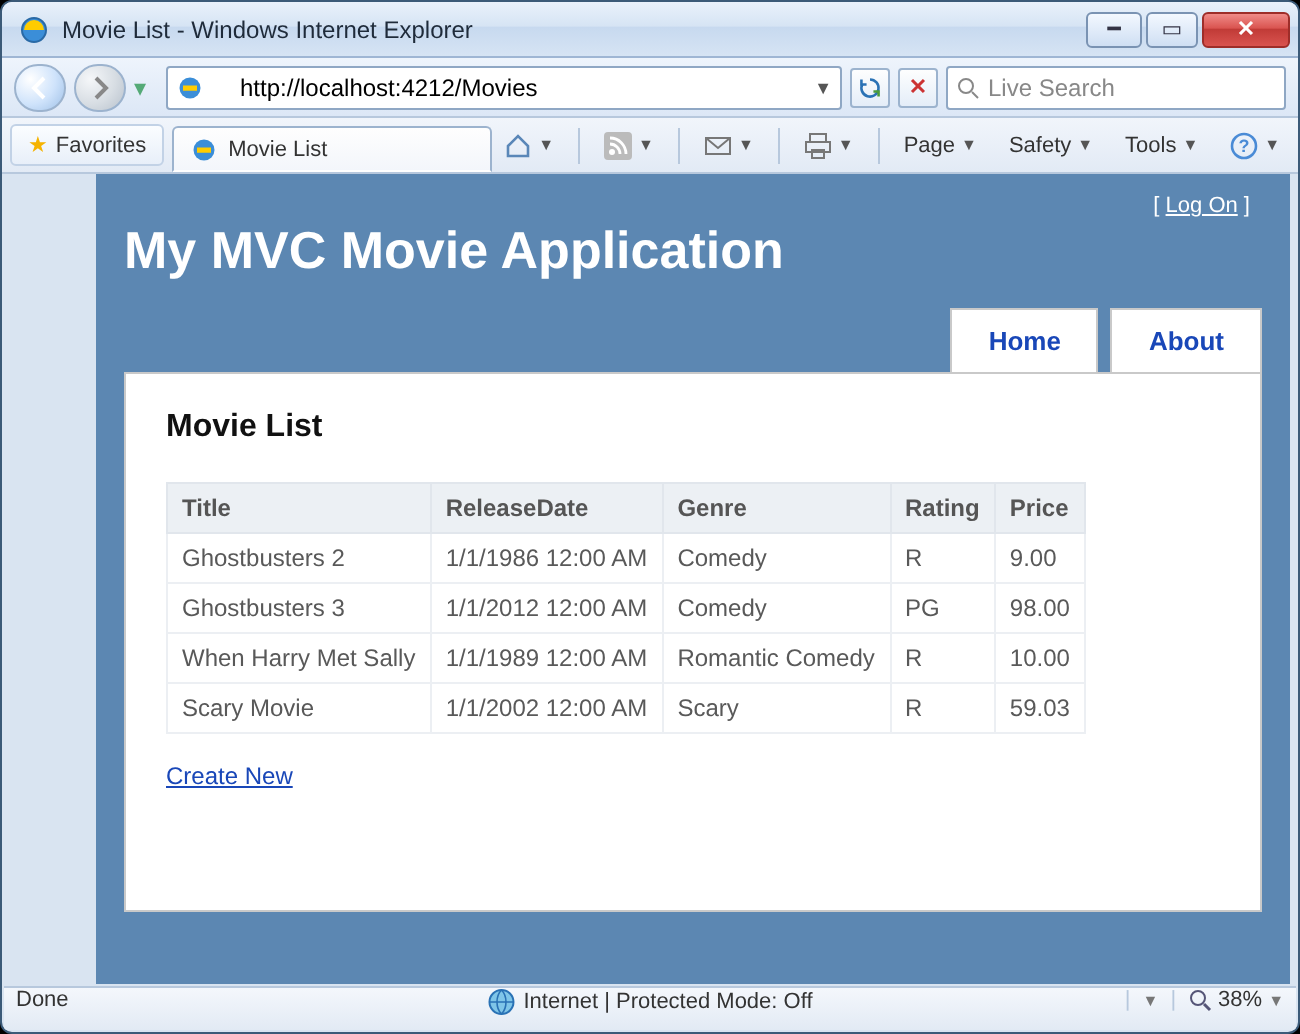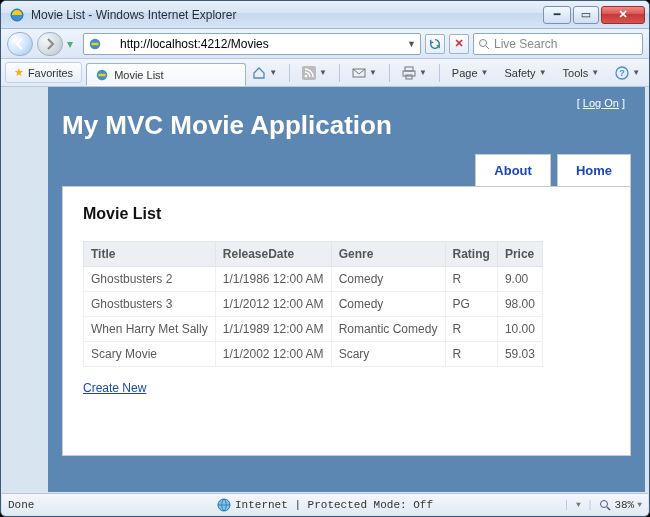--- a/index.html
+++ b/index.html
@@ -151,22 +151,22 @@
   }
   table.movies td {
     border:1px solid #eceff3; padding:5px 7px; color:#595959;
   }
   a.create { display:inline-block; margin-top:14px; color:#1947b8; text-decoration:underline; font:12px Arial,sans-serif; }
   
   .statusbar {
     position:absolute; left:1px; right:1px; bottom:1px; height:22px;
     background:linear-gradient(#f4f7fc,#e2eaf4);
     border-top:1px solid #b7c8dd;
-    display:flex; align-items:center; font-size:11px; color:#333;
-    padding:0 6px; gap:8px;font-family:Liberation Mono, monospace;
+    display:flex; align-items:flex-start; font-size:11px; color:#333;
+    padding:0 6px; gap:8px;
   }
   .statusbar .mid { position:absolute; left:50%; transform:translateX(-50%); display:flex; align-items:center; gap:4px; }
   .statusbar .right { margin-left:auto; display:flex; align-items:center; gap:6px; }
   .zoom { display:flex; align-items:center; gap:3px; }
   .ie-e {
     width:14px; height:14px;
   }
 </style>
 </head>
 <body>
@@ -294,22 +294,22 @@
           <span class="caret">▼</span>
       </div>
     </div>
   </div>
 
   <div class="viewport">
     <div class="page-pad">
       <div class="logon">[ <a href="#">Log On</a> ]</div>
       <h1 class="app-title">My MVC Movie Application</h1>
       <div class="navtabs">
+        <div class="navtab">Home</div>
         <div class="navtab">About</div>
-        <div class="navtab">Home</div>
       </div>
       <div class="panel">
         <h2 class="list-title">Movie List</h2>
         <table class="movies">
           <thead>
               <tr>
             <th>Title</th>
             <th>ReleaseDate</th>
             <th>Genre</th>
             <th>Rating</th>

